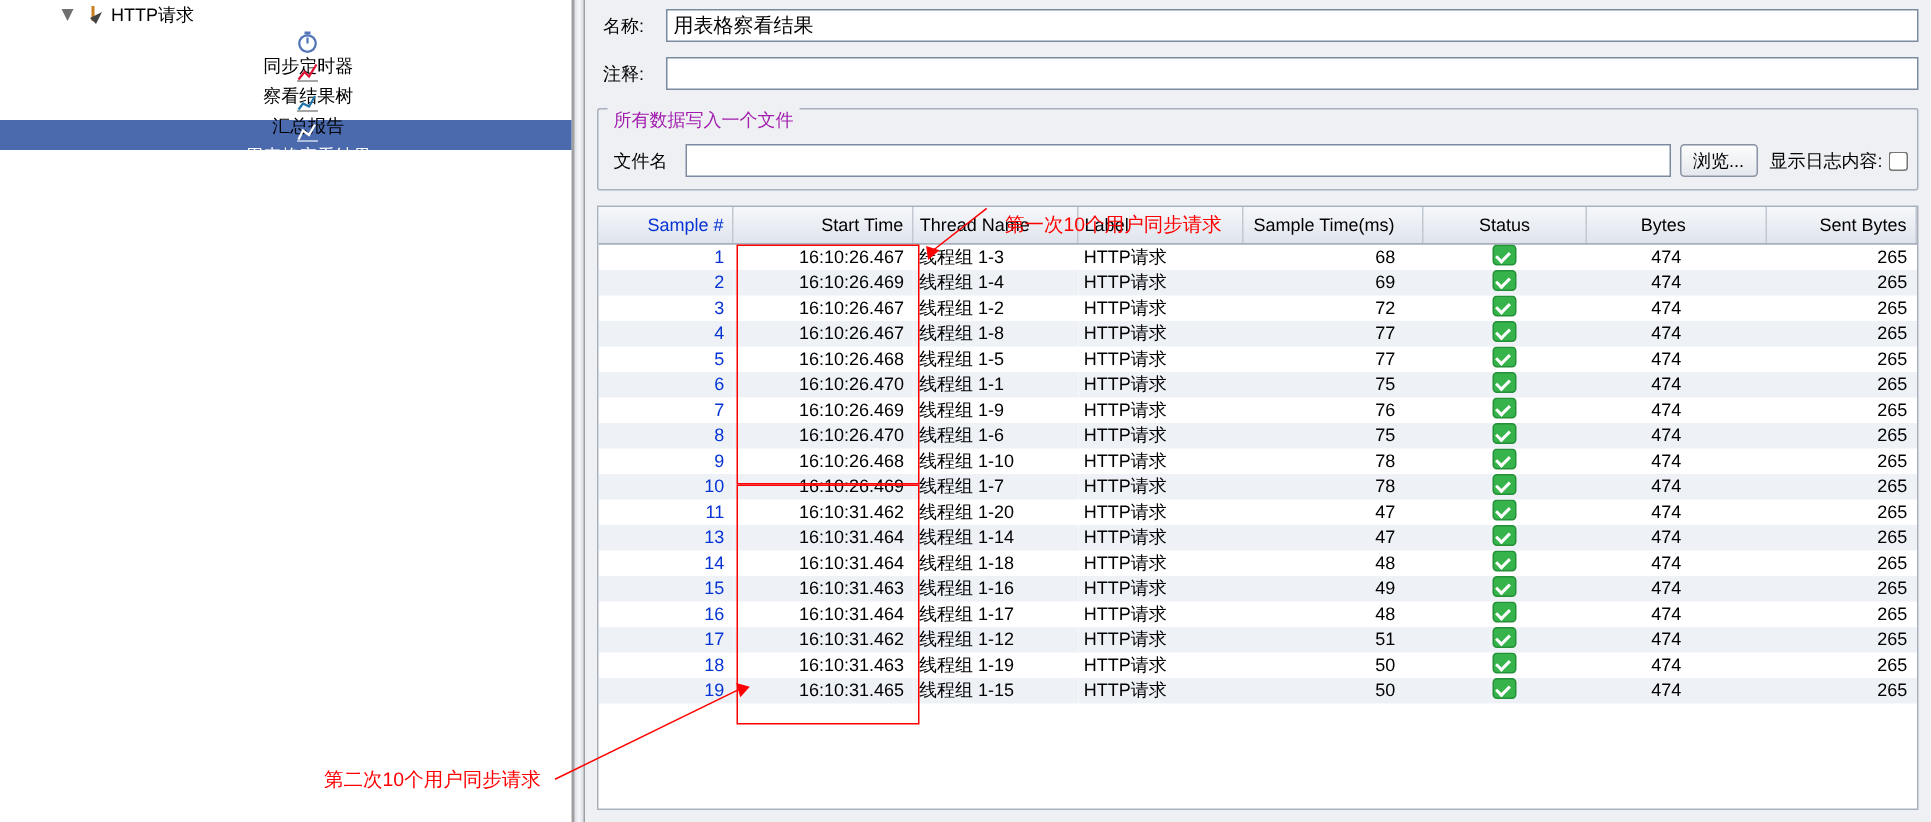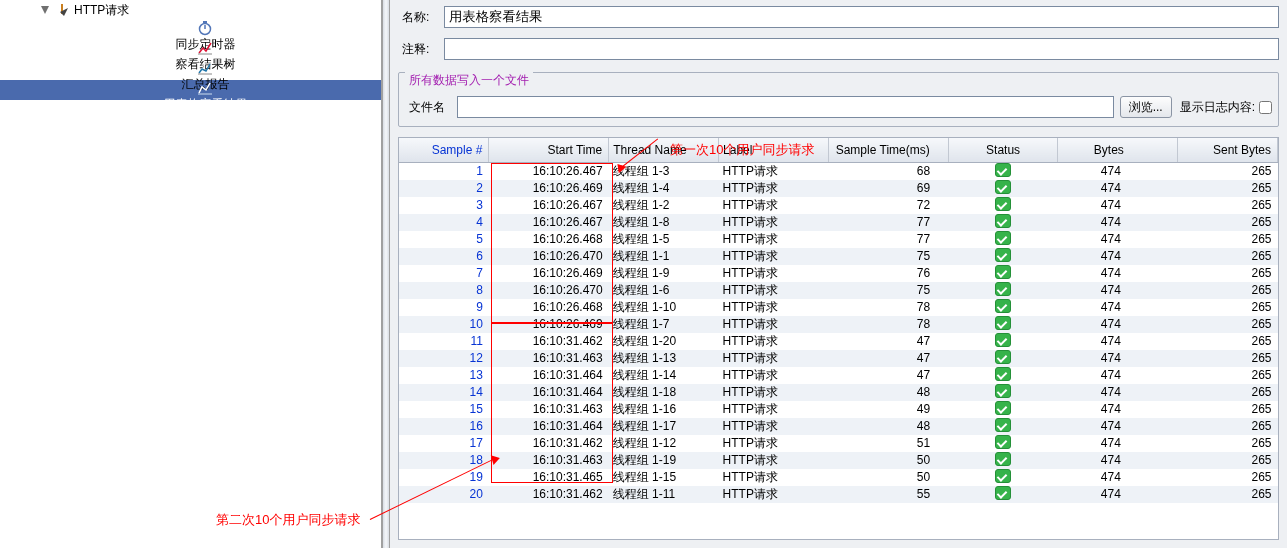--- a/index.html
+++ b/index.html
@@ -274,30 +274,20 @@
               <td class="col-sample">11</td>
               <td class="col-start">16:10:31.462</td>
               <td class="col-thread">线程组 1-20</td>
               <td class="col-label">HTTP请求</td>
               <td class="col-time">47</td>
               <td class="col-status"><span class="status-ok"></span></td>
               <td class="col-bytes">474</td>
               <td class="col-sent">265</td>
             </tr>
             <tr>
-              <td class="col-sample">12</td>
-              <td class="col-start">16:10:31.463</td>
-              <td class="col-thread">线程组 1-13</td>
-              <td class="col-label">HTTP请求</td>
-              <td class="col-time">47</td>
-              <td class="col-status"><span class="status-ok"></span></td>
-              <td class="col-bytes">474</td>
-              <td class="col-sent">265</td>
-            </tr>
-            <tr>
               <td class="col-sample">13</td>
               <td class="col-start">16:10:31.464</td>
               <td class="col-thread">线程组 1-14</td>
               <td class="col-label">HTTP请求</td>
               <td class="col-time">47</td>
               <td class="col-status"><span class="status-ok"></span></td>
               <td class="col-bytes">474</td>
               <td class="col-sent">265</td>
             </tr>
             <tr>
@@ -353,30 +343,20 @@
             <tr>
               <td class="col-sample">19</td>
               <td class="col-start">16:10:31.465</td>
               <td class="col-thread">线程组 1-15</td>
               <td class="col-label">HTTP请求</td>
               <td class="col-time">50</td>
               <td class="col-status"><span class="status-ok"></span></td>
               <td class="col-bytes">474</td>
               <td class="col-sent">265</td>
             </tr>
-            <tr>
-              <td class="col-sample">20</td>
-              <td class="col-start">16:10:31.462</td>
-              <td class="col-thread">线程组 1-11</td>
-              <td class="col-label">HTTP请求</td>
-              <td class="col-time">55</td>
-              <td class="col-status"><span class="status-ok"></span></td>
-              <td class="col-bytes">474</td>
-              <td class="col-sent">265</td>
-            </tr>
           </tbody>
       </table>
 
       <div class="red-box" style="left:92px; top:25px; width:122px; height:160px;"></div>
       <div class="red-box" style="left:92px; top:185px; width:122px; height:160px;"></div>
     </div>
 
     <div class="red-line" style="left:-20px; top:519px; width:140px; transform:rotate(-26deg);"></div>
     <div class="arrow-head right" style="left:102px; top:454px; transform:rotate(-16deg);"></div>
 

